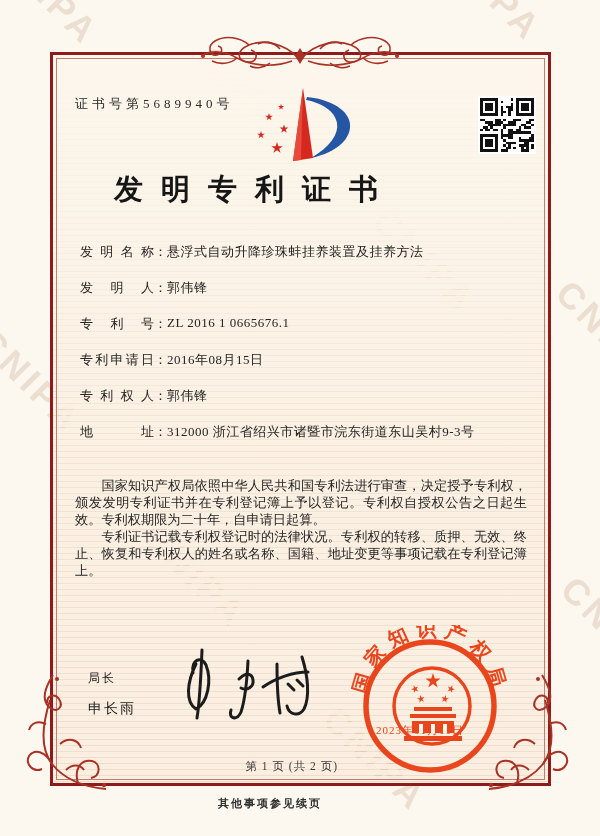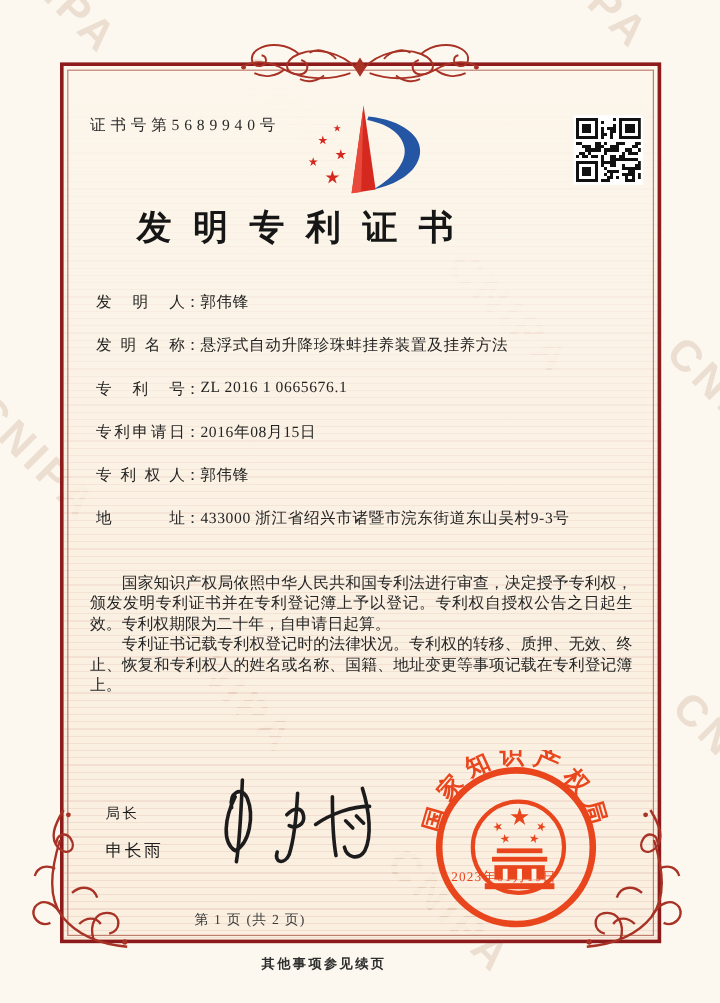--- a/index.html
+++ b/index.html
@@ -61,21 +61,21 @@
   }
   .body-text p{margin:0;text-indent:2em;}
   
   .sig-role{position:absolute;z-index:4;left:88px;top:670px;font-size:12px;letter-spacing:2px;color:#1d1d1d;}
   .sig-name{position:absolute;z-index:4;left:88px;top:700px;font-size:14px;letter-spacing:2px;color:#1d1d1d;}
   .sig-svg{position:absolute;z-index:4;left:175px;top:640px;width:150px;height:90px;}
   
   .seal-svg{position:absolute;z-index:6;left:350px;top:625px;width:170px;height:175px;}
   
   .page-num{
-    position:absolute;z-index:4;left:162px;top:759px;width:200px;text-align:left;
+    position:absolute;z-index:4;left:138px;top:759px;width:200px;text-align:right;
     font-size:11.5px;letter-spacing:1px;color:#3a3a3a;
   }
   .cont-note{
     position:absolute;z-index:4;left:170px;top:796px;width:200px;text-align:center;
     font-size:11px;letter-spacing:2px;color:#2e2e2e;font-weight:bold;
   }
   
   .orn{position:absolute;z-index:5;pointer-events:none;}
   .orn-top{left:180px;top:33px;width:240px;height:52px;}
   .orn-bl{left:15px;top:662px;width:110px;height:138px;}
@@ -250,36 +250,36 @@
         <rect x="0" y="14" width="7" height="7" fill="#111"></rect>
         <rect x="1" y="15" width="5" height="5" fill="#fff"></rect>
         <rect x="2" y="16" width="3" height="3" fill="#111"></rect>
       </svg>
   </div>
 
   <div class="title">发明专利证书</div>
 
   <div class="fields">
     <div class="frow">
+      <span class="flabel">发明名称</span><span class="fcolon">：</span><span class="fvalue">悬浮式自动升降珍珠蚌挂养装置及挂养方法</span>
+    </div>
+    <div class="frow">
       <span class="flabel">发明人</span><span class="fcolon">：</span><span class="fvalue">郭伟锋</span>
     </div>
     <div class="frow">
-      <span class="flabel">发明名称</span><span class="fcolon">：</span><span class="fvalue">悬浮式自动升降珍珠蚌挂养装置及挂养方法</span>
-    </div>
-    <div class="frow">
       <span class="flabel">专利号</span><span class="fcolon">：</span><span class="fvalue">ZL 2016 1 0665676.1</span>
     </div>
     <div class="frow">
       <span class="flabel">专利申请日</span><span class="fcolon">：</span><span class="fvalue">2016年08月15日</span>
     </div>
     <div class="frow">
       <span class="flabel">专利权人</span><span class="fcolon">：</span><span class="fvalue">郭伟锋</span>
     </div>
     <div class="frow">
-      <span class="flabel">地址</span><span class="fcolon">：</span><span class="fvalue">433000 浙江省绍兴市诸暨市浣东街道东山吴村9-3号</span>
+      <span class="flabel">地址</span><span class="fcolon">：</span><span class="fvalue">312000 浙江省绍兴市诸暨市浣东街道东山吴村9-3号</span>
     </div>
   </div>
 
   <div class="body-text">
     <p>国家知识产权局依照中华人民共和国专利法进行审查，决定授予专利权，颁发发明专利证书并在专利登记簿上予以登记。专利权自授权公告之日起生效。专利权期限为二十年，自申请日起算。</p>
     <p>专利证书记载专利权登记时的法律状况。专利权的转移、质押、无效、终止、恢复和专利权人的姓名或名称、国籍、地址变更等事项记载在专利登记簿上。</p>
   </div>
 
   <div class="sig-role">局长</div>
   <div class="sig-name">申长雨</div>

